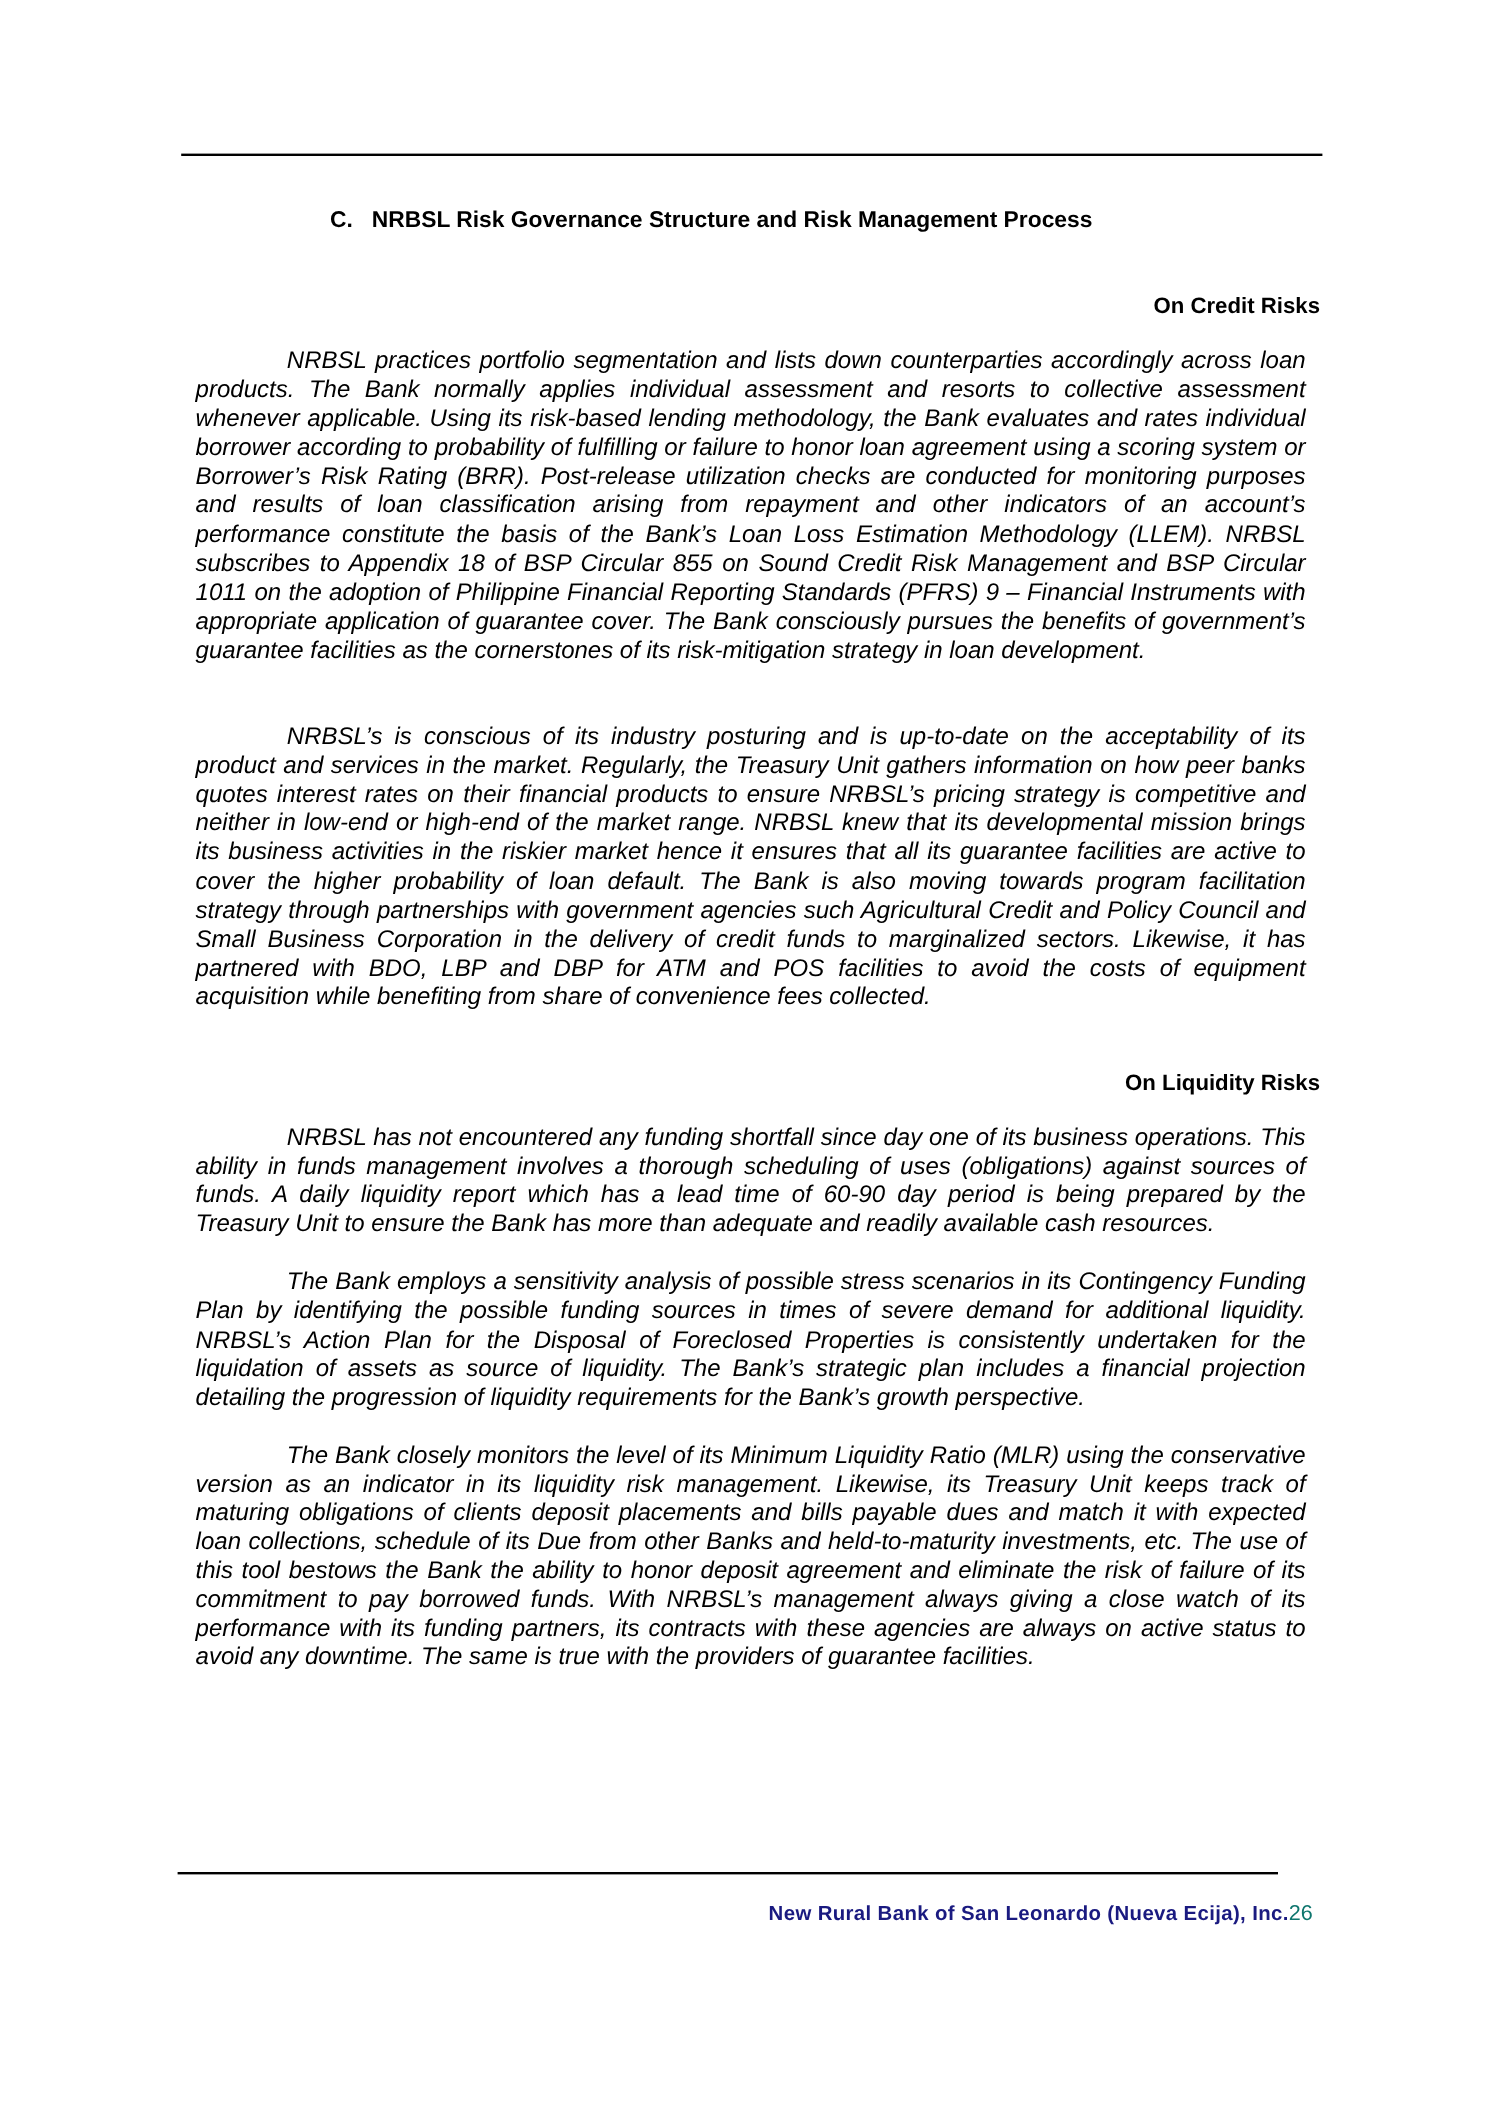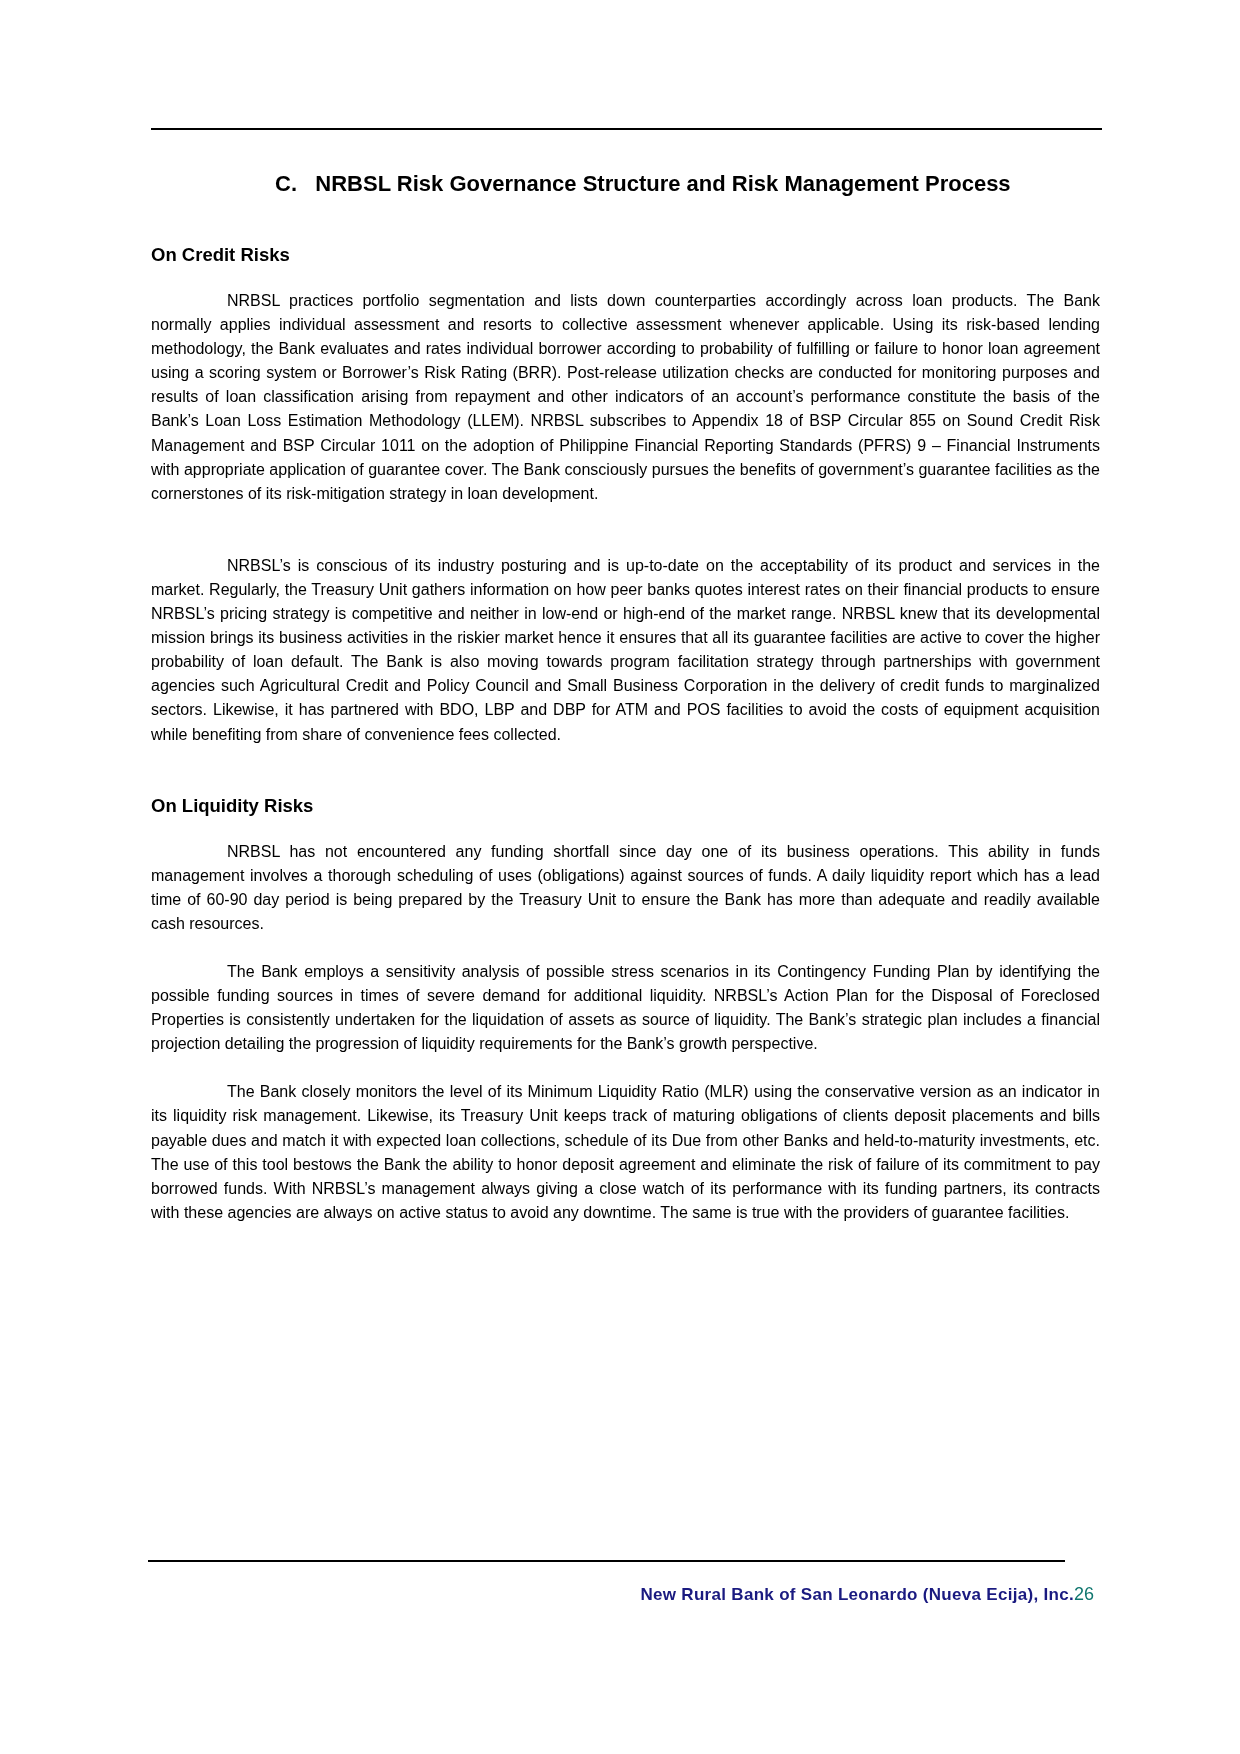--- a/index.html
+++ b/index.html
@@ -31,45 +31,47 @@
     .header-rule {
       margin-top: 5px;
       height: 2px;
       background: #000000;
       width: 951px;
     }
     .section-title {
       position: absolute;
       left: 275px;
       top: 173px;
-      font-size: 22px;
+      font-size: 19px;
       font-weight: bold;
       line-height: 22px;
     }
     .content {
       position: absolute;
       left: 151px;
       top: 244px;
       width: 949px;
     }
     .subsection {
       margin: 0;
     }
     .subsection-heading {
       font-size: 18.5px;
       font-weight: bold;
       line-height: 22px;
       margin: 0 0 23px 0;
+      text-align: right;
     }
     .para {
-      font-size: 16px;
+      font-size: 20px;
       line-height: 24.1px;
       text-align: justify;
       text-indent: 76px;
-      margin: 0;
+      margin: 12px;
+      font-style: italic;
     }
     .para + .para {
       margin-top: 24px;
     }
     #sec-credit { margin-top: 0; }
     #sec-market { margin-top: 48px; }
     #sec-liquidity { margin-top: 48px; }
 
     .page-footer {
       position: absolute;

